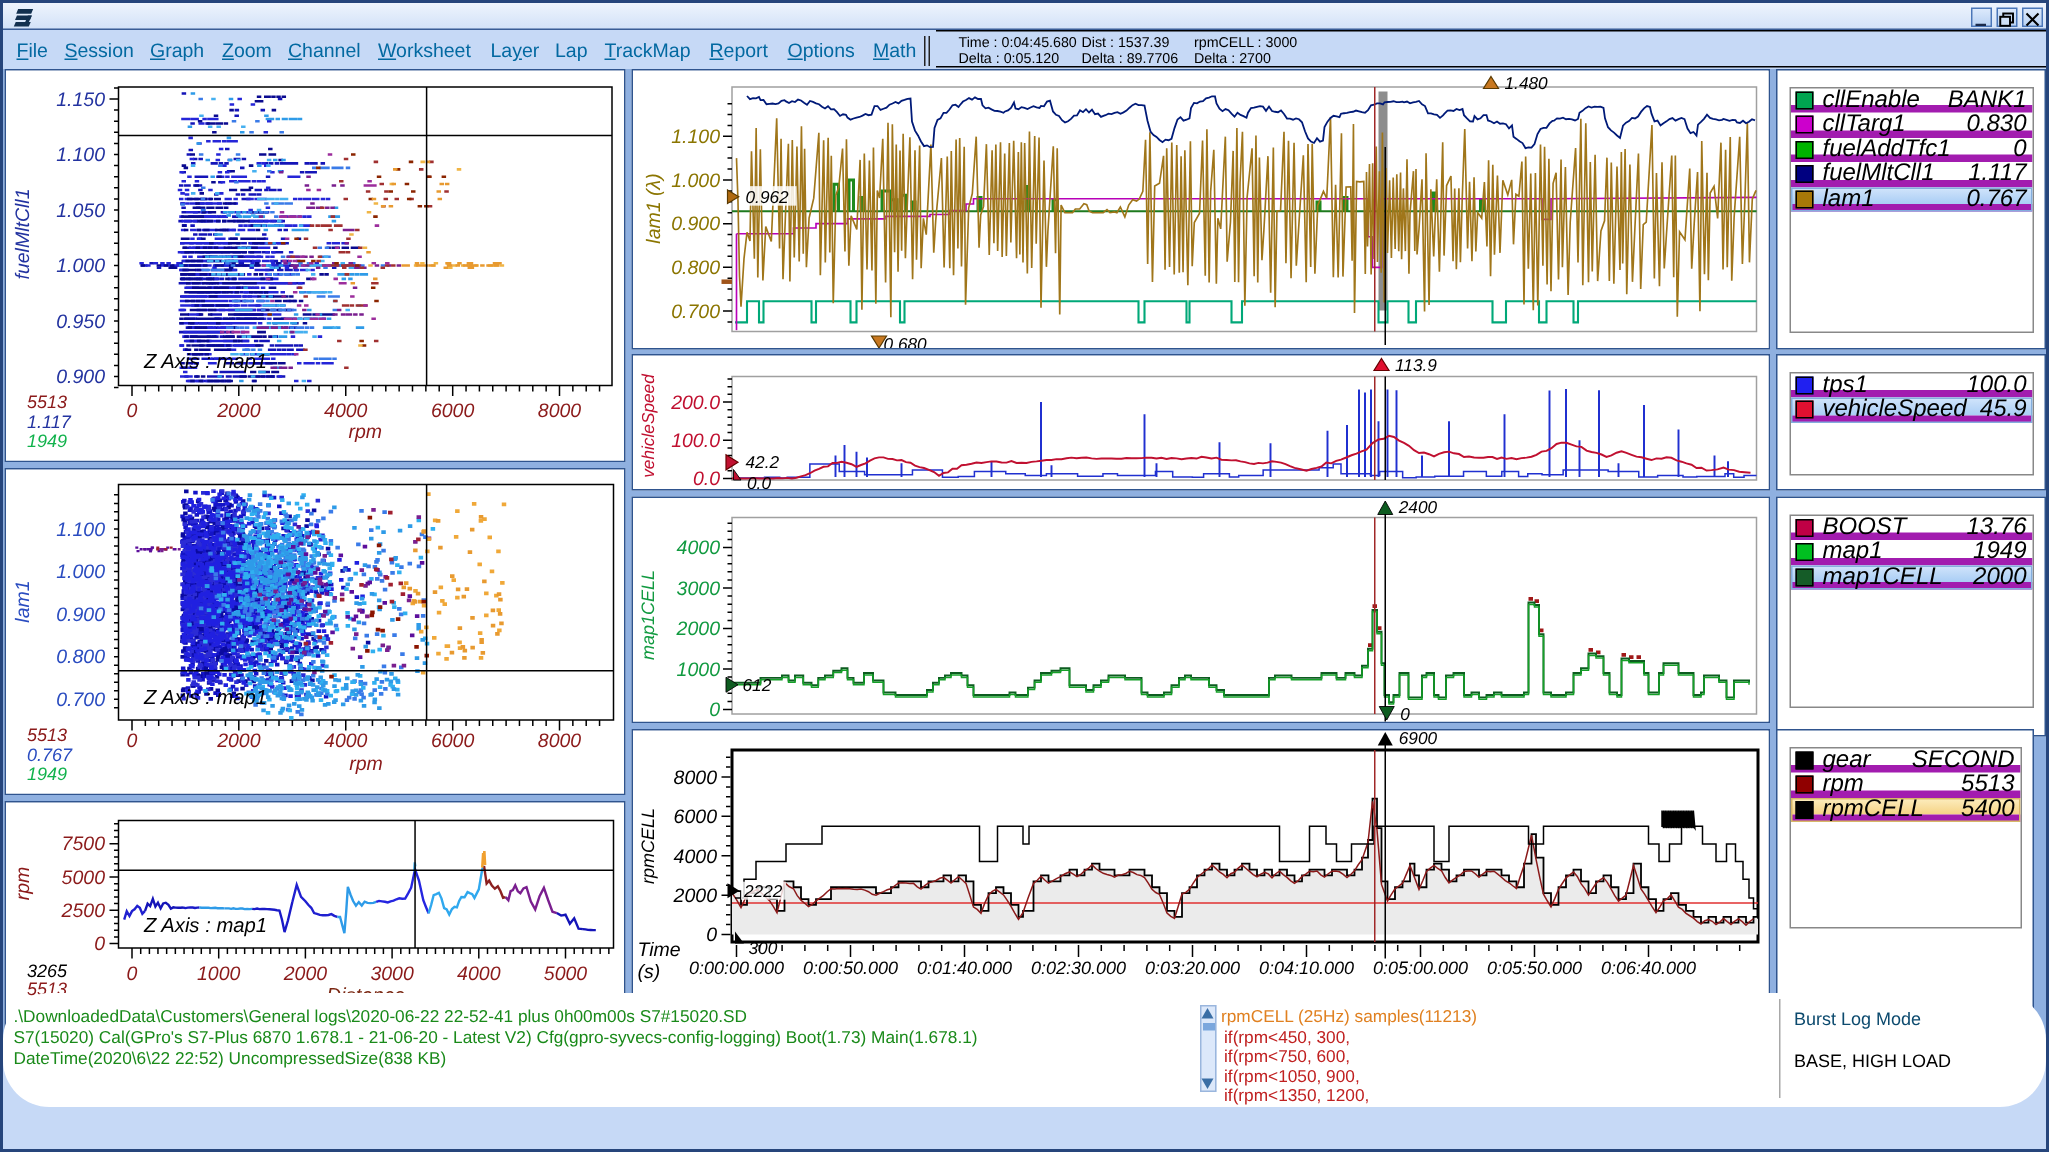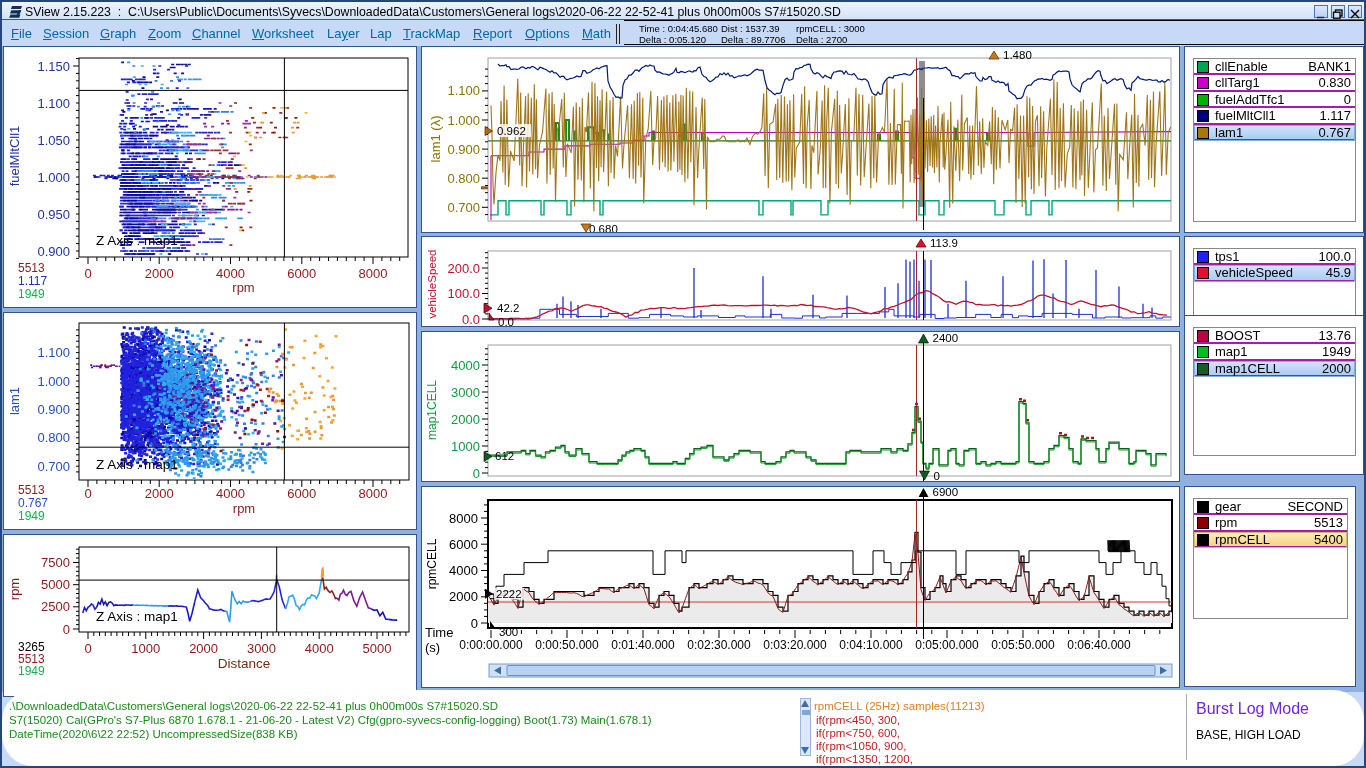--- a/index.html
+++ b/index.html
@@ -1,41 +1,41 @@
 <!DOCTYPE html>
 <html><head><meta charset="utf-8"><style>
 * { margin:0; padding:0; box-sizing:border-box; }
 html,body { width:1366px; height:768px; overflow:hidden;
   font-family:"Liberation Sans", sans-serif; }
 #win { position:relative; width:1366px; height:768px; background:#c6d9f6;
   border:2px solid #26457b; }
-#main { position:absolute; left:0; top:44px; width:1362px; height:646px; background:#8fb0e0; }
+#main { position:absolute; left:0; top:44px; width:1362px; height:646px; background:#8fb0e0;font-style:italic; }
 #titlebar { position:absolute; left:0; top:0; width:1362px; height:18px;
   background:linear-gradient(#eef4fd,#d3e2f8); border-bottom:1px solid #3a5d96; }
 #title { position:absolute; left:23px; top:2.5px; font-size:12.3px; color:#000; white-space:nowrap; }
 #menubar { position:absolute; left:0; top:19px; width:1362px; height:27px; background:#c6d9f6; }
 .mi { position:absolute; top:5px; font-size:13px; color:#0369a1; }
 .mi u { text-decoration:underline; }
 #infobox { position:absolute; left:622px; top:-1px; width:740px; height:25px;
   border-top:1px solid #000; border-bottom:1px solid #000; font-size:9.5px; color:#000; }
 #infobox div { position:absolute; white-space:nowrap; }
 #grip { position:absolute; left:614px; top:3px; width:4px; height:20px;
   border-left:1.5px solid #222; border-right:1.5px solid #222; }
 .panel { position:absolute; background:#fff; border:1px solid #2f548e; overflow:hidden; }
 .panel svg { display:block; }
 .rlist { position:absolute; left:8px; top:11px; right:7px; border:1px solid #888;
   background:#fff; overflow:hidden; }
-.rrow { position:relative; height:16.4px; border-bottom:2px solid #a21caf;
-  font-size:13px; color:#000; line-height:16px; }
+.rrow { position:relative; height:16.4px; border-bottom:5px solid #a21caf;
+  font-size:16px; color:#000; line-height:16px; }
 .rrow.hlb { background:linear-gradient(#d2e5fb,#a9cdf5); outline:1px solid #84aede; outline-offset:-1px; }
 .rrow.hlo { background:linear-gradient(#fdeec0,#f5d284); outline:1px solid #d8b868; outline-offset:-1px; }
 .sw { position:absolute; left:3px; top:2px; width:12px; height:12px; border:1px solid #000; }
 .rname { position:absolute; left:21px; top:0; }
 .rval { position:absolute; right:4px; top:0; }
-#status { position:absolute; left:0px; top:688px; width:1362px; height:76px; background:#fff;
+#status { position:absolute; left:0px; top:660px; width:1362px; height:76px; background:#fff;
   font-size:11.5px;border-radius:31px; }
 #status .g { color:#1a8a1a; position:absolute; left:7px; white-space:nowrap; }
 #vb2 { position:absolute; left:1184px; top:4px; height:66px; border-left:1px solid #a8a8a8; }
 #msb { position:absolute; left:798px; top:8px; width:11px; height:58px; background:#dce8fa;
   border:1px solid #9ab6dd; }
 #msb .up { position:absolute; top:1px; left:0px; width:0; height:0;
   border-left:4.5px solid transparent; border-right:4.5px solid transparent; border-bottom:7px solid #3a6ea5; }
 #msb .dn { position:absolute; bottom:1px; left:0px; width:0; height:0;
   border-left:4.5px solid transparent; border-right:4.5px solid transparent; border-top:7px solid #3a6ea5; }
 #msb .th { position:absolute; top:11px; left:0.5px; width:8px; height:5px; background:#7ba7dd; }
@@ -45,21 +45,20 @@
 <div id="win">
   <div id="titlebar">
     <svg width="18" height="17" style="position:absolute;left:3px;top:1px" viewBox="0 0 18 17">
       <g fill="#12304f">
         <path d="M7.1,3h10l-1.3,3.1h-10z"></path>
         <path d="M6.3,7.3h10l-1.3,3.1h-10z"></path>
         <path d="M13.6,7.3h2.5l-2.4,5.8h-2.5z"></path>
         <path d="M5.5,11.6h10l-1.3,3.1h-10z"></path>
       </g>
     </svg>
-    <div id="title">SView 2.15.223&nbsp; :&nbsp; C:\Users\Public\Documents\Syvecs\DownloadedData\Customers\General logs\2020-06-22 22-52-41 plus 0h00m00s S7#15020.SD</div>
     <div class="btn" style="left:1312px"><svg width="12" height="11">
           <path d="M2,8.5h7" stroke="#1a2a4a" stroke-width="1.5"></path>
         </svg></div>
     <div class="btn" style="left:1329px"><svg width="12" height="11">
           <rect x="3.5" y="1" width="6.5" height="6" fill="none" stroke="#000" stroke-width="1.3"></rect>
           <rect x="1.5" y="3.2" width="6.5" height="6" fill="#cfe0f7" stroke="#000" stroke-width="1.3"></rect>
         </svg></div>
     <div class="btn" style="left:1346px"><svg width="12" height="11">
           <path d="M2,1l8,8M10,1l-8,8" stroke="#000" stroke-width="1.4"></path>
         </svg></div>
@@ -364,21 +363,21 @@
             <span class="rname">tps1</span>
             <span class="rval">100.0</span>
           </div>
           <div class="rrow hlb">
             <span class="sw" style="background:#e01030"></span>
             <span class="rname">vehicleSpeed</span>
             <span class="rval">45.9</span>
           </div>
         </div>
       </div>
-  <div class="panel" style="left:1182px;top:269px;width:180px;height:160px">
+  <div class="panel" style="left:1182px;top:285px;width:180px;height:160px">
         <div class="rlist" style="height:129px">
           <div class="rrow">
             <span class="sw" style="background:#c00045"></span>
             <span class="rname">BOOST</span>
             <span class="rval">13.76</span>
           </div>
           <div class="rrow">
             <span class="sw" style="background:#00c020"></span>
             <span class="rname">map1</span>
             <span class="rval">1949</span>
@@ -419,15 +418,15 @@
     <div id="msb">
         <span class="up"></span>
         <span class="th"></span>
         <span class="dn"></span>
       </div>
     <div style="position:absolute;left:812px;top:10px;color:#e08020;white-space:nowrap">rpmCELL (25Hz) samples(11213)</div>
     <div style="position:absolute;left:814px;top:24px;color:#c02020">if(rpm&lt;450, 300,</div>
     <div style="position:absolute;left:814px;top:37px;color:#c02020">if(rpm&lt;750, 600,</div>
     <div style="position:absolute;left:814px;top:50px;color:#c02020">if(rpm&lt;1050, 900,</div>
     <div style="position:absolute;left:814px;top:63px;color:#c02020">if(rpm&lt;1350, 1200,</div>
-    <div style="position:absolute;left:1194px;top:10px;color:#6d28d9;font-size:16px">Burst Log Mode</div>
+    <div style="position:absolute;left:1194px;top:10px;color:#0c4a6e;font-size:12px">Burst Log Mode</div>
     <div style="position:absolute;left:1194px;top:38px;color:#000;font-size:12px">BASE, HIGH LOAD</div>
   </div>
 </div>
 </body></html>

